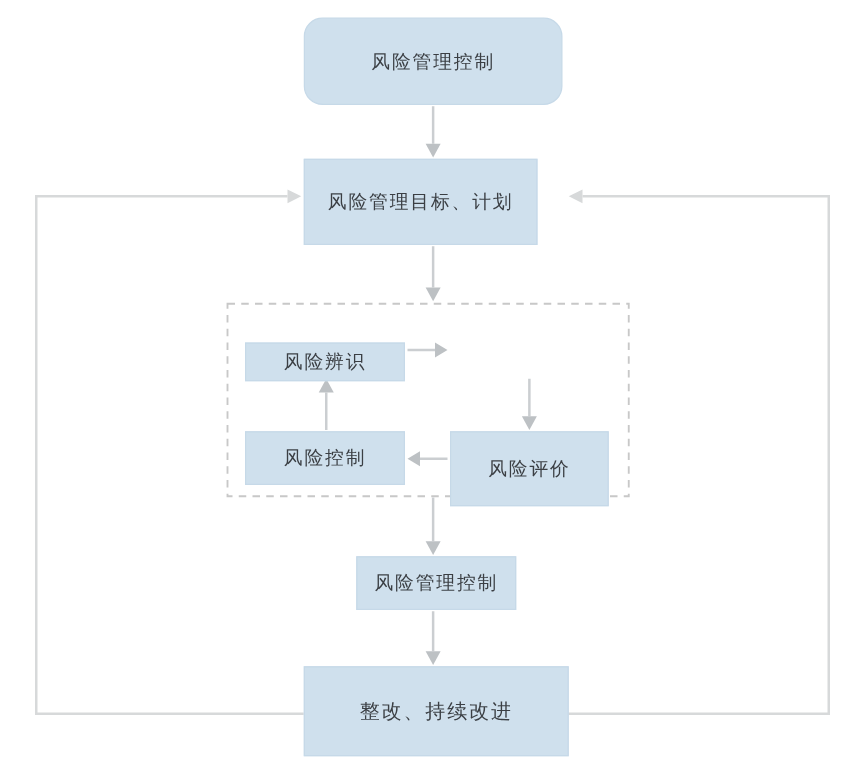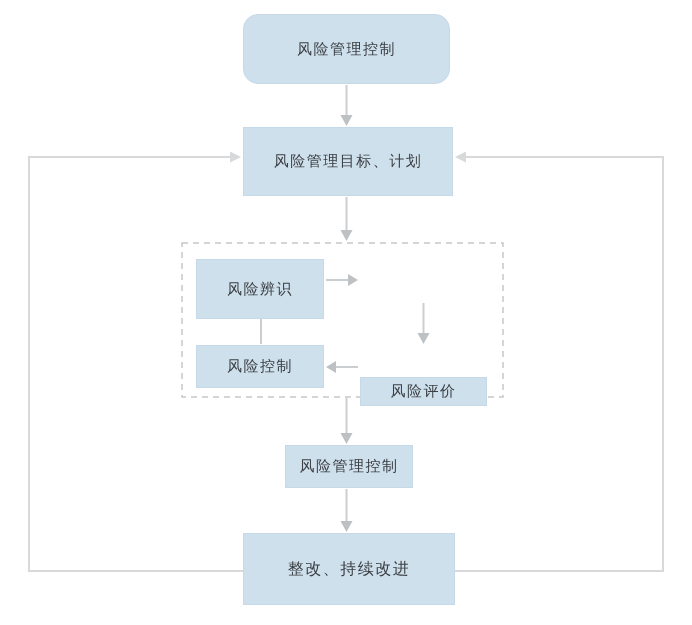--- a/index.html
+++ b/index.html
@@ -53,25 +53,25 @@
     box-sizing: border-box;
     display: flex;
     align-items: center;
     justify-content: center;
     color: var(--node-text, #3b3f44);
     font-size: 15px;
     letter-spacing: 1.5px;
     white-space: nowrap;
   }
   .node-control   { left: 243px; top: 14px;  width: 207px; height: 70px; border-radius: 15px; }
-  .node-goals     { left: 243px; top: 127px; width: 210px; height: 69px; }
-  .node-identify  { left: 196px; top: 259px; width: 128px; height: 60px; }
+  .node-goals     { left: 243px; top: 127px; width: 187px; height: 69px; }
+  .node-identify  { left: 196px; top: 274px; width: 128px; height: 31px; }
   .node-analyze   { left: 360px; top: 259px; width: 127px; height: 43px; }
   .node-riskctl   { left: 196px; top: 345px; width: 128px; height: 43px; align-items: center; }
-  .node-evaluate  { left: 360px; top: 345px; width: 127px; height: 29px; margin-top: 32px; }
+  .node-evaluate  { left: 360px; top: 345px; width: 127px; height: 60px; }
   .node-monitor   { left: 285px; top: 445px; width: 128px; height: 43px; }
   .node-improve   { left: 243px; top: 533px; width: 212px; height: 72px; font-size: 16px; }
 </style>
 </head>
 <body>
 
 <div class="canvas">
 
   <svg class="wires" viewBox="0 0 692 625" xmlns="http://www.w3.org/2000/svg">
 

